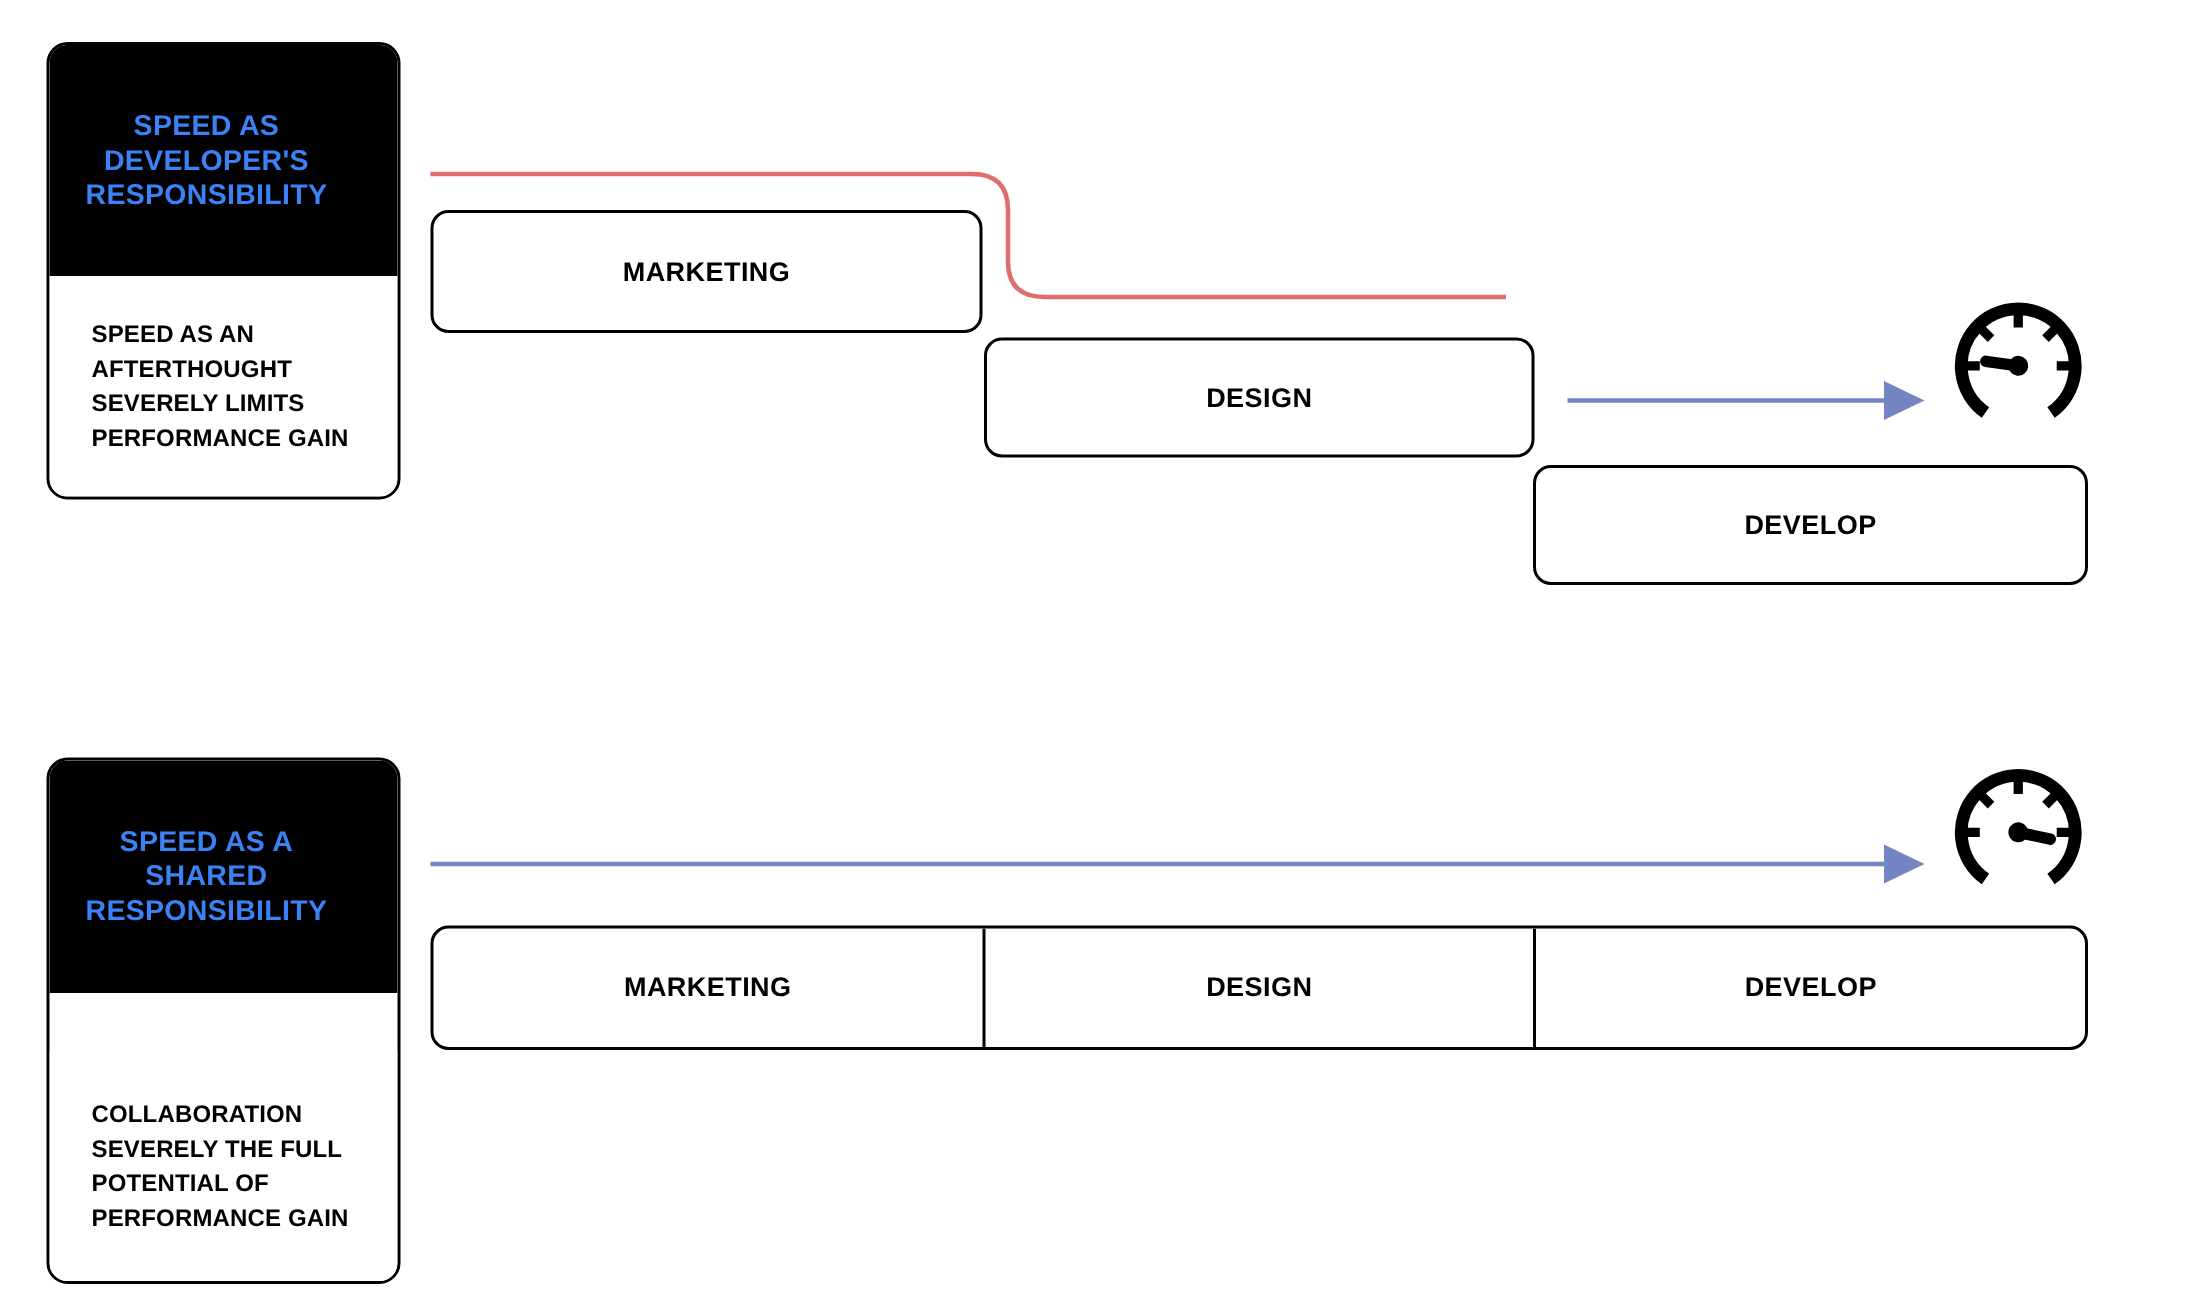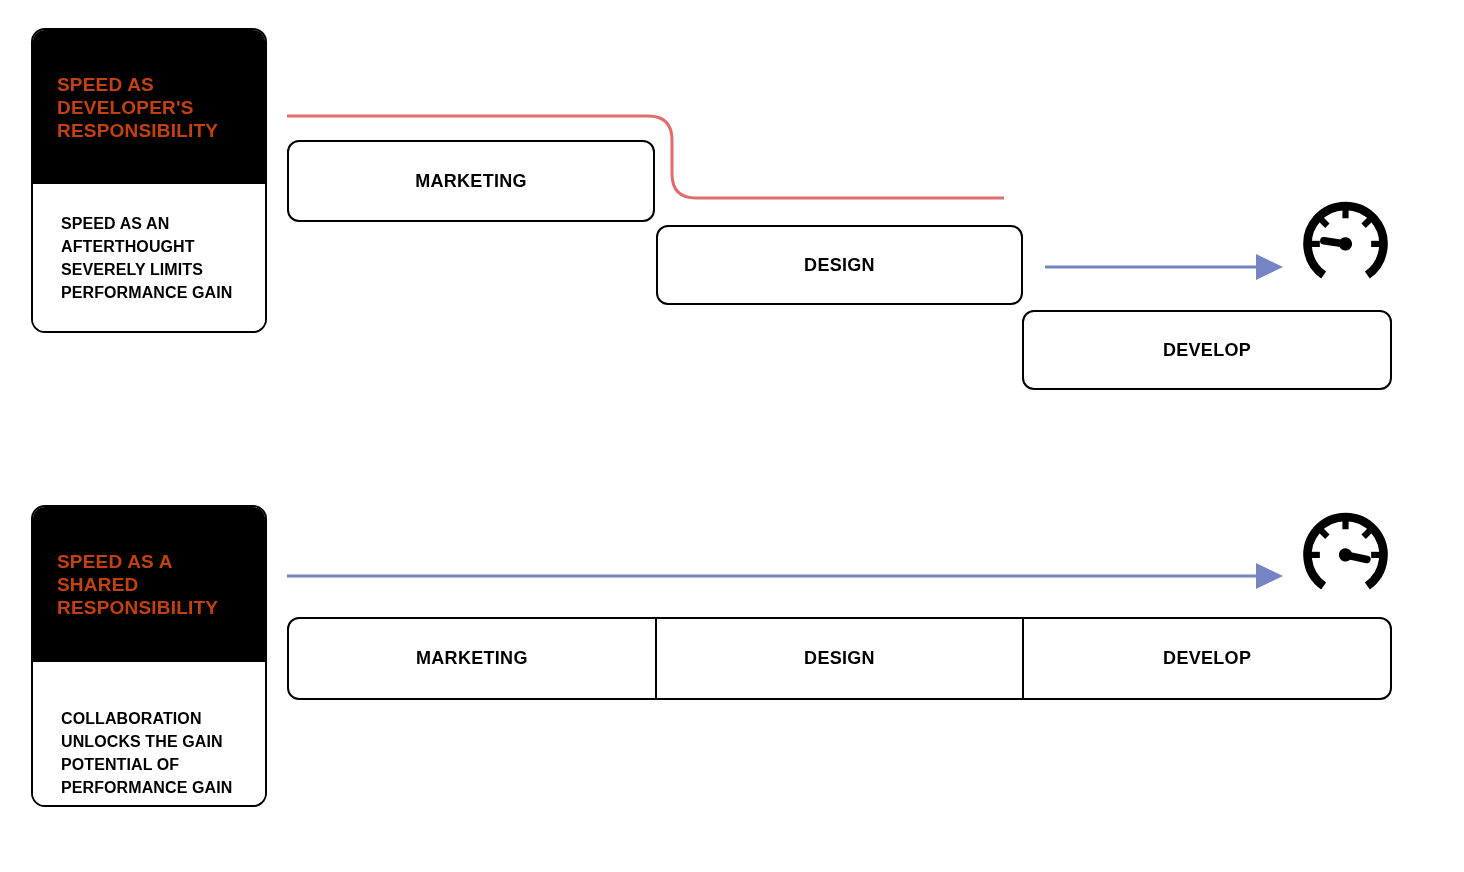--- a/index.html
+++ b/index.html
@@ -17,23 +17,24 @@
     width: 236px;
     border: 2px solid #000;
     border-radius: 14px;
     overflow: hidden;
     background: #fff;
     display: flex;
     flex-direction: column;
   }
   .info-card .head {
     background: #000;
-    color: #c2410c;
+    color: #3b82f6;
     display: flex;
     align-items: center;
+    text-align: center;
   }
   .info-card .body {
     background: #fff;
     color: #000;
     flex: 1;
     display: flex;
     align-items: center;
   }
   .card-text {
     padding: 0 18px 0 24px;
@@ -116,29 +117,29 @@
   </div>
 
   <div class="stage-box" style="left:656px; top:225px; width:367px; height:80px;">
     <span>DESIGN</span>
   </div>
 
   <div class="stage-box" style="left:1022px; top:310px; width:370px; height:80px;">
     <span>DEVELOP</span>
   </div>
 
-  <div class="info-card" style="left:31px; top:505px; height:302px;gap:39px;">
+  <div class="info-card" style="left:31px; top:505px; height:351px;gap:39px;">
     <div class="head" style="height:155px;">
       <div class="card-text">SPEED AS A
 SHARED
 RESPONSIBILITY</div>
     </div>
     <div class="body">
       <div class="card-text">COLLABORATION
-UNLOCKS THE GAIN
+SEVERELY THE FULL
 POTENTIAL OF
 PERFORMANCE GAIN</div>
     </div>
   </div>
 
   <div class="shared-row">
     <div class="shared-cell">
       <span>MARKETING</span>
     </div>
     <div class="shared-cell">

